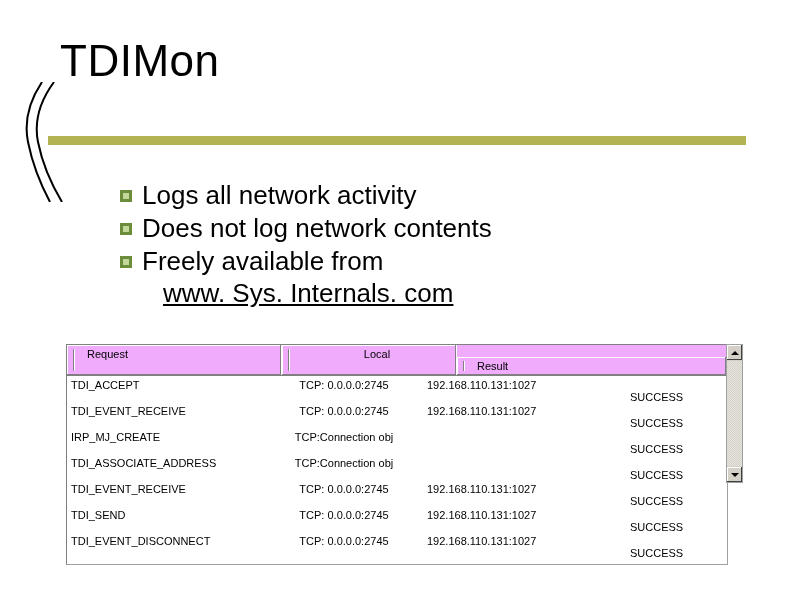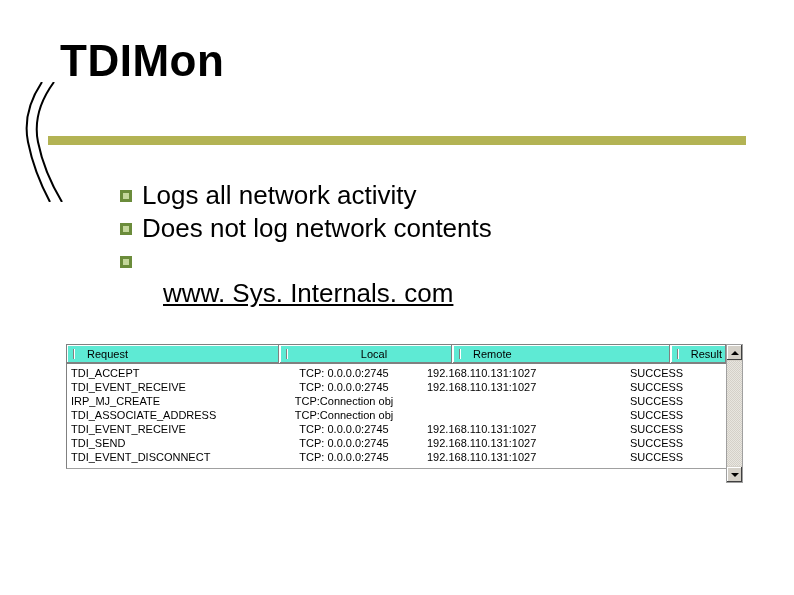--- a/index.html
+++ b/index.html
@@ -19,21 +19,21 @@
     position: absolute;
     inset: 0;
   }
 
   
   .title {
     position: absolute;
     left: 60px;
     top: 36px;
     font-size: 44px;
-    font-weight: 700;
+    font-weight: 400;
     letter-spacing: 0.5px;
   }
 
   
   .title-rule {
     position: absolute;
     left: 48px;
     right: 48px;
     top: 136px;
     height: 9px;
@@ -91,21 +91,21 @@
     border-top-color: #808080;
     border-left-color: #808080;
     font-family: Tahoma, "MS Sans Serif", Geneva, sans-serif;
     font-size: 11px;
     background: #fff;
   }
 
   
   .capture-header {
     display: flex;
-    background: #5eead4;
+    background: #f0abfc;
     border-bottom: 1px solid #808080;
   }
   .capture-header .hcell {
     border-right: 1px solid #ffffff;
     box-shadow:
       inset -1px -1px 0 #808080,
       inset 1px 1px 0 #fff;
     padding: 3px 4px 3px 20px;
     position: relative;
     color: #000;
@@ -134,21 +134,21 @@
     padding: 1px 4px;
     white-space: nowrap;
     overflow: hidden;
     text-overflow: clip;
   }
 
   
   .col-request { width: 190px; }
   .col-local   { width: 150px; text-align: center; }
   .col-remote  { width: 195px; }
-  .col-result  { flex: 1; }
+  .col-result  { flex: 1; margin-top: 12px; }
 
   
   .scrollbar {
     position: absolute;
     top: 0;
     right: -16px;
     bottom: 0;
     width: 15px;
     background: #d4d0c8;
     border: 1px solid #a0a0a0;
@@ -225,34 +225,33 @@
     </div>
 
     <div class="bullet-row">
       <span class="bullet-marker">
         <svg viewBox="0 0 12 12">
             <rect class="outer" x="0" y="0" width="12" height="12"></rect>
             <rect class="inner" x="3" y="3" width="6" height="6"></rect>
           </svg>
       </span>
       <span class="bullet-text">
-        <br>
+        <span>Freely available from</span><br>
         <a class="link" href="#">www. Sys. Internals. com</a>
       </span>
     </div>
 
   </div>
 
   <div class="capture-wrap">
     <div class="capture">
 
       <div class="capture-header">
         <div class="hcell col-request">Request</div>
         <div class="hcell col-local">Local</div>
-        <div class="hcell col-remote">Remote</div>
         <div class="hcell col-result">Result</div>
       </div>
 
       <div class="capture-body">
 
         <div class="capture-row">
           <div class="cell col-request">TDI_ACCEPT</div>
           <div class="cell col-local">TCP: 0.0.0.0:2745</div>
           <div class="cell col-remote">192.168.110.131:1027</div>
           <div class="cell col-result">SUCCESS</div>

